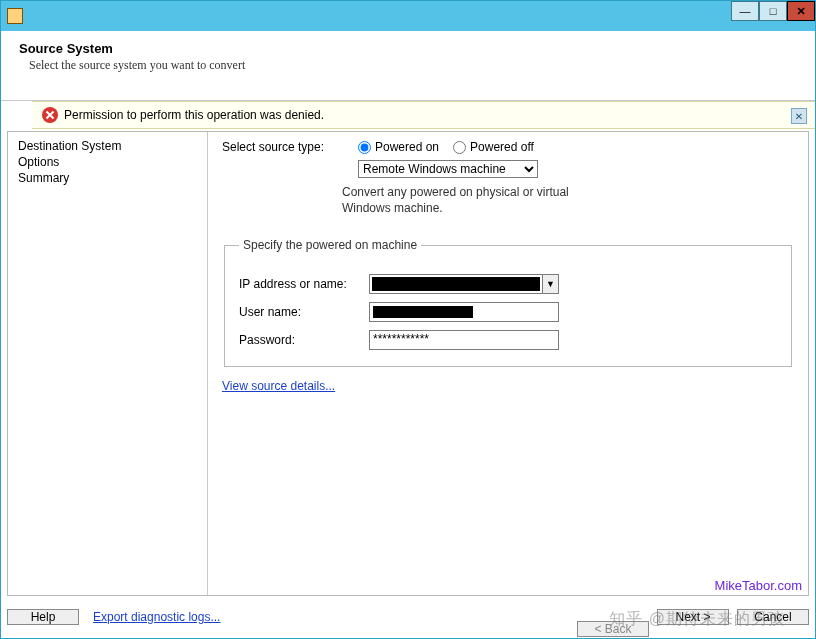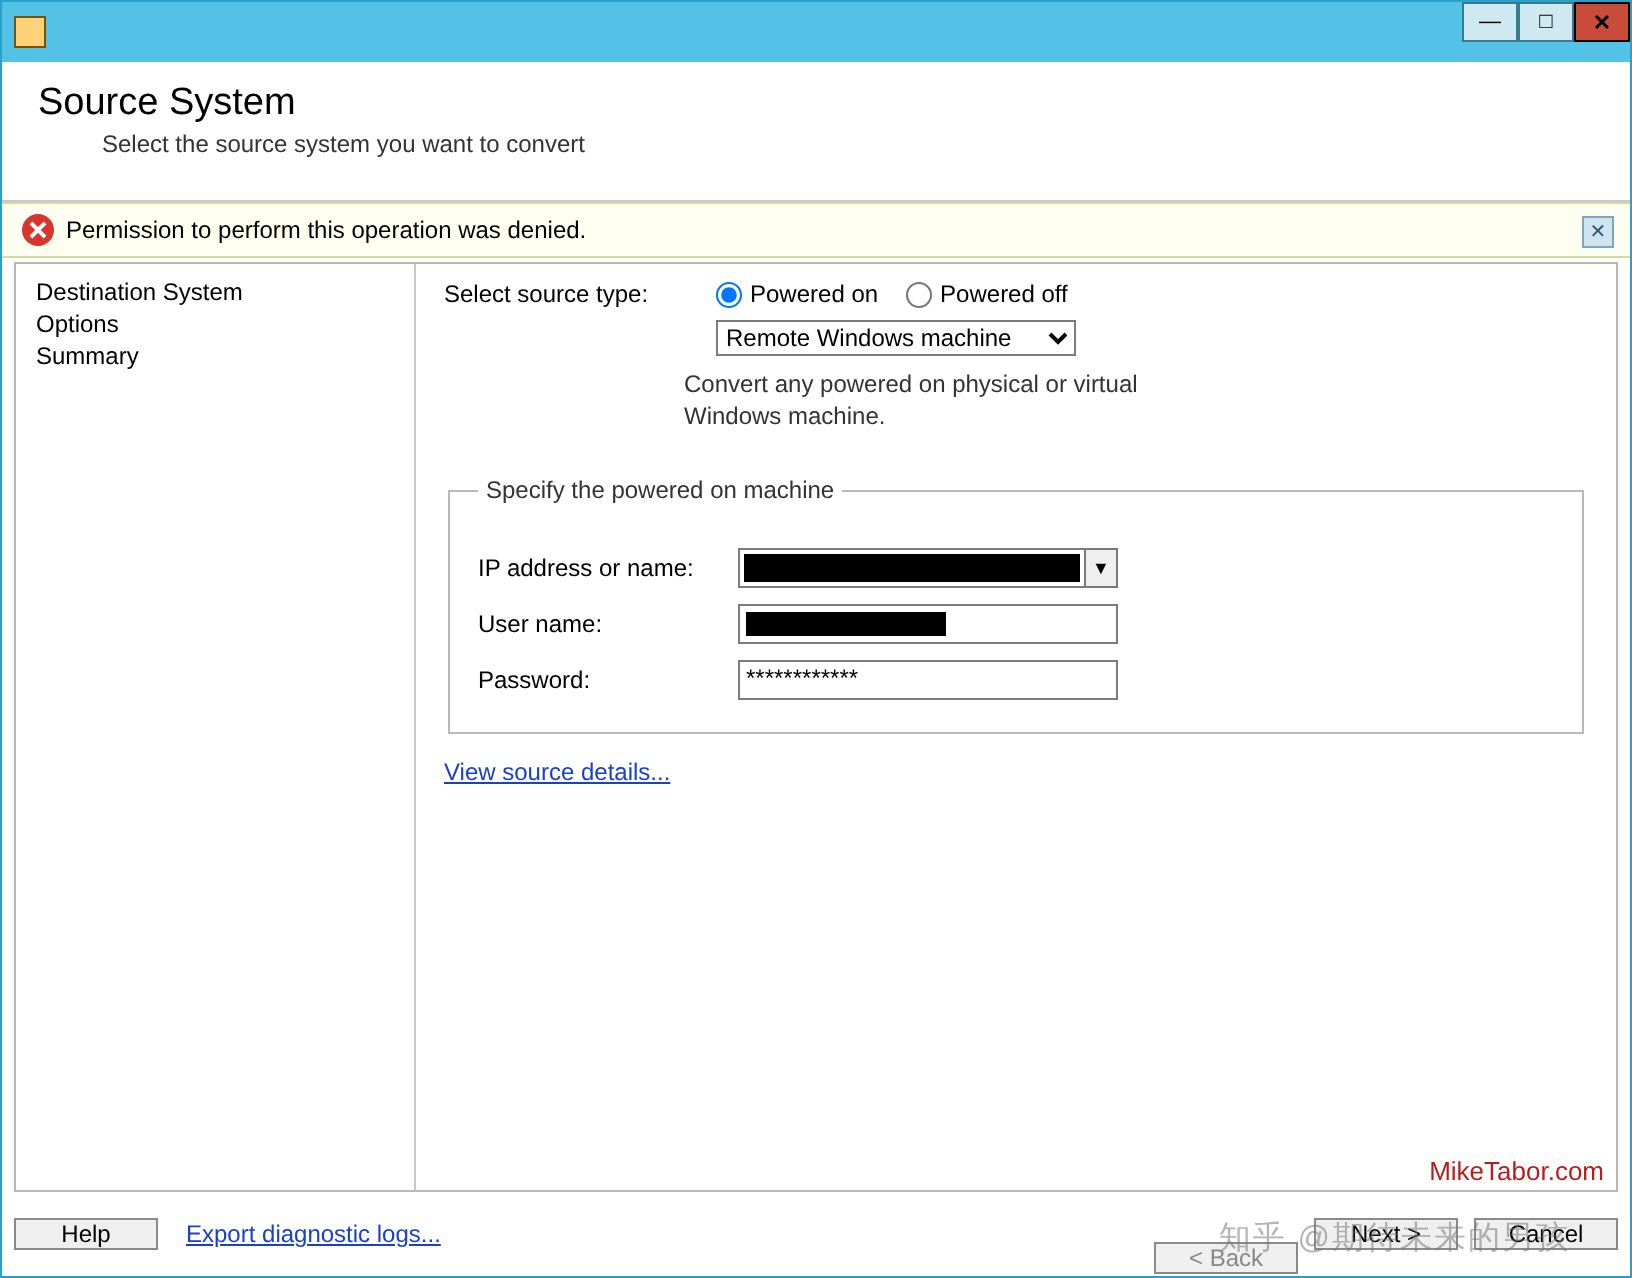--- a/index.html
+++ b/index.html
@@ -55,33 +55,34 @@
   .win-btn.close { background:#c94b3a; border-color:#000; color:#000; font-weight:bold;}
   .win-btn span { display:inline-block; }
 
   
   .wizard-header {
     padding: 10px 18px 10px 18px;
     background: #fff;
     border-bottom: 1px solid #c8c8c8;
     height: 70px;
   }
-  .wizard-header .main-title { font-weight: normal; font-size: 19px; }
-  .wizard-header .subtitle { margin-left: 32px; margin-top: 2px; font-size: 12px; color:#333;}
+  .wizard-header .main-title { font-weight: bold; font-size: 13px; }
+  .wizard-header .subtitle { margin-left: 10px; margin-top: 2px; font-size: 12px; color:#333;font-family:Liberation Serif, serif;}
 
   
   .notify {
     background: #fffff2;
     border-top: 1px solid #d8d8a0;
     border-bottom: 1px solid #d8d8a0;
     height: 28px;
     display: flex;
     align-items: center;
     padding: 0 10px;
     position: relative;
+    margin-left: 31px;
   }
   .notify .err-icon {
     width: 16px; height: 16px; border-radius: 50%;
     background: #d7352e; position: relative; margin-right: 6px;
     flex: 0 0 auto;
   }
   .notify .err-icon::before, .notify .err-icon::after {
     content: ""; position: absolute; background: #fff;
     width: 10px; height: 2px; top: 7px; left: 3px;
   }
@@ -160,21 +161,21 @@
     width: 190px; height: 20px;
     border: 1px solid #7a7a7a;
     background:#fff; padding:1px 3px;
   }
   .txt.black { position:relative; }
   .txt.black .mask { position:absolute; left:3px; top:3px; height:12px; width:100px; background:#000;}
   .link { color:#1a3fc9; margin-top: 12px; display:inline-block; }
 
   .watermark {
     position:absolute; right:6px; bottom:2px;
-    color:#b91c1c; font-size:13px;
+    color:#6d28d9; font-size:13px;
   }
 
   
   .button-bar {
     position:absolute; left:6px; right:6px; bottom:6px;
     height: 30px;
     display:flex; align-items:center;
     gap: 8px;
   }
   .btn {

